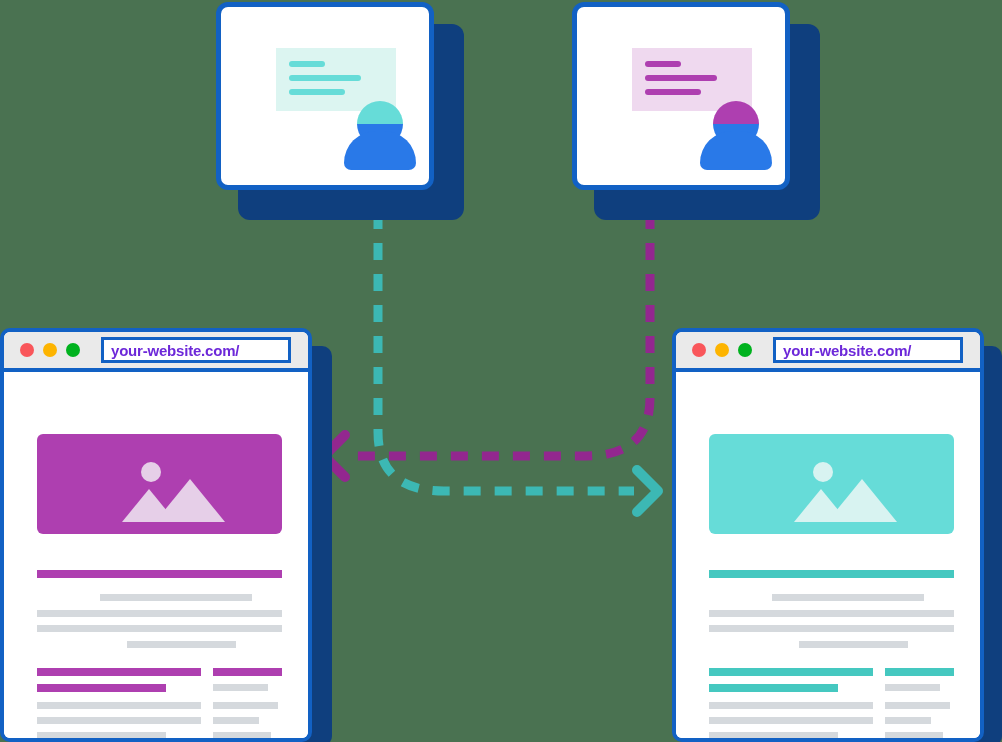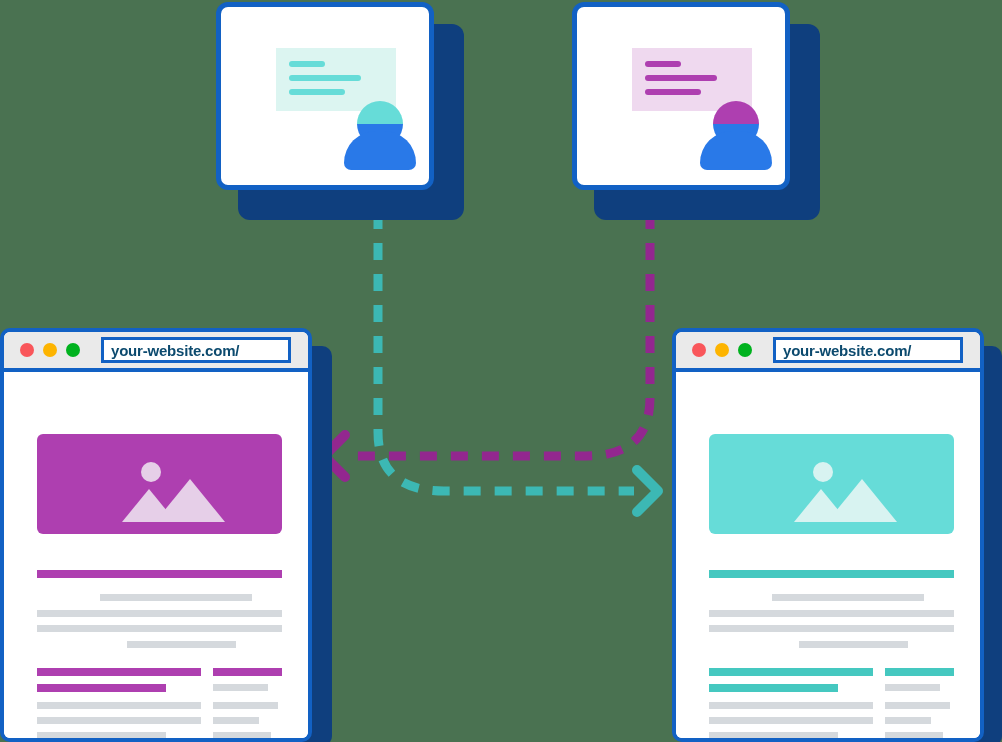--- a/index.html
+++ b/index.html
@@ -136,21 +136,21 @@
     border: 3px solid #1261c4;
     box-sizing: border-box;
     display: flex;
     align-items: center;
     padding-left: 7px;
   }
   .url-text {
     font-family: "Liberation Sans", sans-serif;
     font-size: 15px;
     font-weight: bold;
-    color: #0c4a6e;
+    color: #6d28d9;
     letter-spacing: -0.2px;
     white-space: nowrap;
   }
 
   .browser-body {
     position: absolute;
     left: 0;
     top: 40px;
     right: 0;
     bottom: 0;

